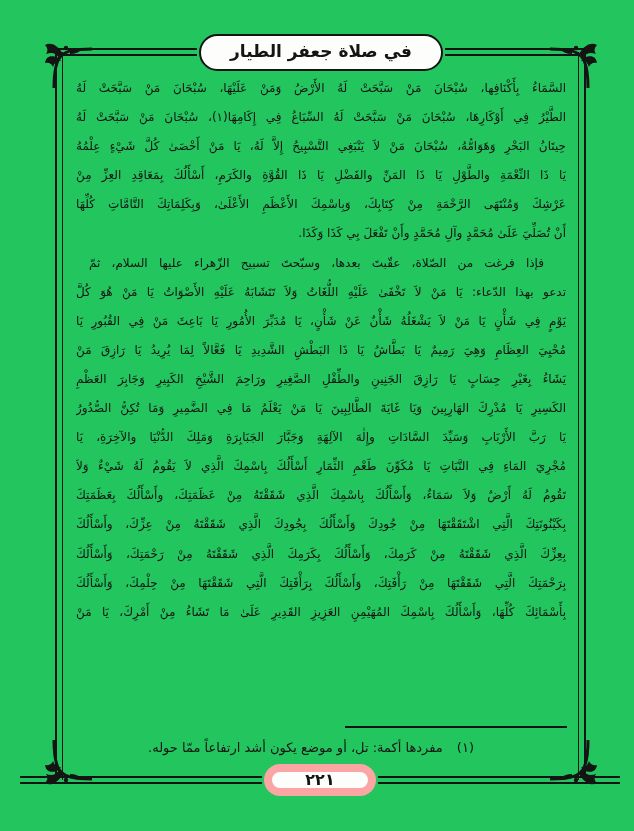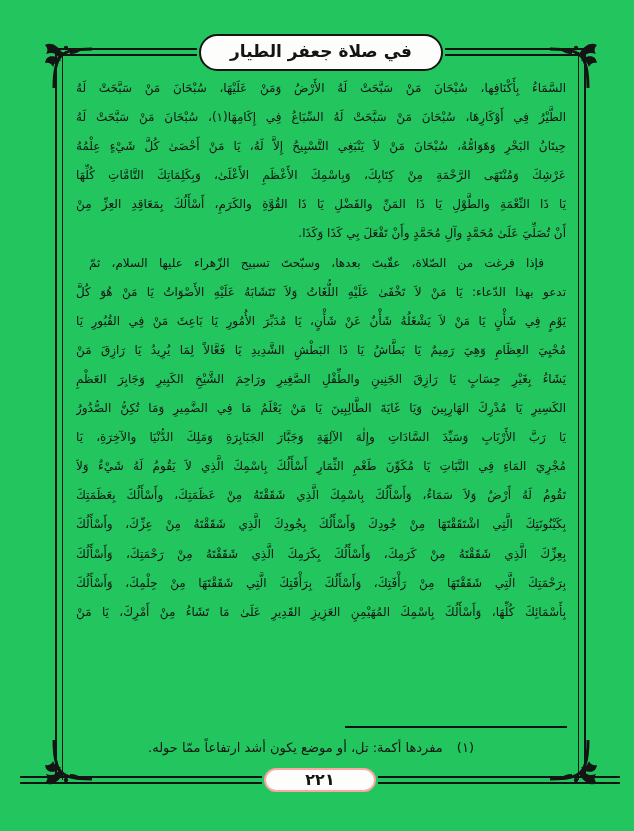--- a/index.html
+++ b/index.html
@@ -72,22 +72,22 @@
     padding-right:20px;box-sizing:border-box;
   }
   .footnote .marker{margin-left:14px;}
 
   
   .bottom-band{
     position:absolute;left:20px;right:22px;top:761px;height:38px;
     display:flex;align-items:center;z-index:2;
   }
   .page-cartouche{
-    width:112px;height:24px;box-sizing:border-box;
-    border:2px solid #fca5a5;border-radius:17px;
+    width:112px;height:32px;box-sizing:border-box;
+    border:8px solid #fca5a5;border-radius:17px;
     background:#fdfdfb;z-index:3;
     display:flex;align-items:center;justify-content:center;
     margin:15px 2px;
   }
   .page-number{font-size:16px;font-weight:bold;letter-spacing:2px;padding-bottom:2px;}
 </style>
 </head>
 <body>
 
 <div class="page">
@@ -129,22 +129,22 @@
     <path d="M19 14 C13 4 6 2 1 5 C4 8 4 11 2 14 C8 12 12 13 15 18 Z" fill="#141414"></path>
     <path d="M15 18 C6 14 2 17 1 23 C5 22 8 24 9 27 C11 22 13 20 17 21 Z" fill="#141414"></path>
     <circle cx="22" cy="8" r="2.2" fill="#141414"></circle>
     <path d="M26 12 q6 -5 12 -3 q-4 5 -12 5 Z" fill="#141414"></path>
   </svg>
 
   <div class="body-text">
     <div class="line">السَّمَاءُ بِأَكْنَافِها، سُبْحَانَ مَنْ سَبَّحَتْ لَهُ الأَرْضُ وَمَنْ عَلَيْهَا، سُبْحَانَ مَنْ سَبَّحَتْ لَهُ</div>
     <div class="line">الطَّيْرُ فِي أَوْكَارِهَا، سُبْحَانَ مَنْ سَبَّحَتْ لَهُ السِّبَاعُ فِي إِكَامِهَا(١)، سُبْحَانَ مَنْ سَبَّحَتْ لَهُ</div>
     <div class="line">حِيتَانُ البَحْرِ وَهَوَامُّهُ، سُبْحَانَ مَنْ لاَ يَنْبَغِي التَّسْبِيحُ إِلاَّ لَهُ، يَا مَنْ أَحْصَىٰ كُلَّ شَيْءٍ عِلْمُهُ</div>
+    <div class="line">يَا ذَا النِّعْمَةِ والطَّوْلِ يَا ذَا المَنِّ والفَضْلِ يَا ذَا القُوَّةِ والكَرَمِ، أَسْأَلُكَ بِمَعَاقِدِ العِزِّ مِنْ</div>
     <div class="line">عَرْشِكَ وَمُنْتَهَى الرَّحْمَةِ مِنْ كِتَابِكَ، وَبِاسْمِكَ الأَعْظَمِ الأَعْلَىٰ، وَبِكَلِمَاتِكَ التَّامَّاتِ كُلِّهَا</div>
-    <div class="line">يَا ذَا النِّعْمَةِ والطَّوْلِ يَا ذَا المَنِّ والفَضْلِ يَا ذَا القُوَّةِ والكَرَمِ، أَسْأَلُكَ بِمَعَاقِدِ العِزِّ مِنْ</div>
     <div class="line end">أَنْ تُصَلِّيَ عَلَىٰ مُحَمَّدٍ وآلِ مُحَمَّدٍ وأَنْ تَفْعَلَ بِي كَذَا وَكَذَا.</div>
     <div class="line indent">فإذا فرغت من الصّلاة، عقّبتَ بعدها، وسبّحتَ تسبيح الزّهراء عليها السلام، ثمّ</div>
     <div class="line">تدعو بهذا الدّعاء: يَا مَنْ لاَ تَخْفَىٰ عَلَيْهِ اللُّغَاتُ وَلاَ تَتَشَابَهُ عَلَيْهِ الأَصْوَاتُ يَا مَنْ هُوَ كُلَّ</div>
     <div class="line">يَوْمٍ فِي شَأْنٍ يَا مَنْ لاَ يَشْغَلُهُ شَأْنٌ عَنْ شَأْنٍ، يَا مُدَبِّرَ الأُمُورِ يَا بَاعِثَ مَنْ فِي القُبُورِ يَا</div>
     <div class="line">مُحْيِيَ العِظَامِ وَهِيَ رَمِيمٌ يَا بَطَّاشُ يَا ذَا البَطْشِ الشَّدِيدِ يَا فَعَّالاً لِمَا يُرِيدُ يَا رَازِقَ مَنْ</div>
     <div class="line">يَشَاءُ بِغَيْرِ حِسَابٍ يَا رَازِقَ الجَنِينِ والطِّفْلِ الصَّغِيرِ ورَاحِمَ الشَّيْخِ الكَبِيرِ وَجَابِرَ العَظْمِ</div>
     <div class="line">الكَسِيرِ يَا مُدْرِكَ الهَارِبِينَ وَيَا غَايَةَ الطَّالِبِينَ يَا مَنْ يَعْلَمُ مَا فِي الضَّمِيرِ وَمَا تُكِنُّ الصُّدُورُ</div>
     <div class="line">يَا رَبَّ الأَرْبَابِ وَسَيِّدَ السَّادَاتِ وإِلٰهَ الآلِهَةِ وَجَبَّارَ الجَبَابِرَةِ وَمَلِكَ الدُّنْيَا والآخِرَةِ، يَا</div>
     <div class="line">مُجْرِيَ المَاءِ فِي النَّبَاتِ يَا مُكَوِّنَ طَعْمِ الثِّمَارِ أَسْأَلُكَ بِاسْمِكَ الَّذِي لاَ يَقُومُ لَهُ شَيْءٌ وَلاَ</div>
     <div class="line">تَقُومُ لَهُ أَرْضٌ وَلاَ سَمَاءٌ، وَأَسْأَلُكَ بِاسْمِكَ الَّذِي شَقَقْتَهُ مِنْ عَظَمَتِكَ، وأَسْأَلُكَ بِعَظَمَتِكَ</div>

